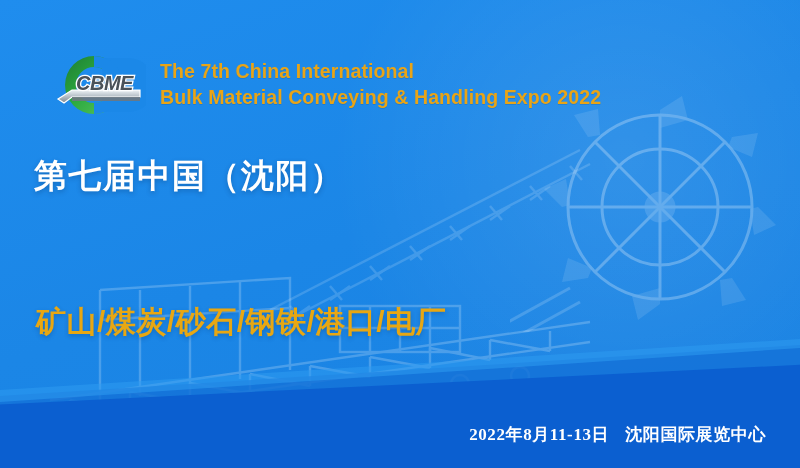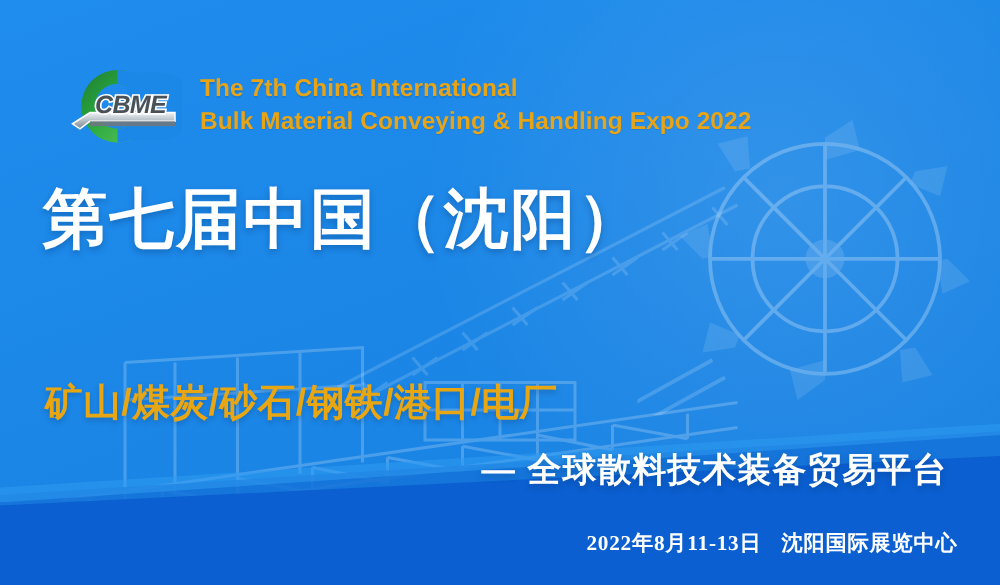--- a/index.html
+++ b/index.html
@@ -59,21 +59,21 @@
     line-height:1.32;
     letter-spacing:.1px;
     white-space:nowrap;
     text-shadow:0 1px 0 rgba(0,0,0,.10);
   }
 
   
   .title-zh{
     position:absolute;left:34px;top:146px;
     color:#ffffff;
-    font-size:52px;
+    font-size:33px;
     font-weight:bold;
     line-height:60px;
     letter-spacing:1.5px;
     text-shadow:0 2px 5px rgba(0,40,90,.30);
     white-space:nowrap;
   }
   .title-zh .l2{letter-spacing:0.5px;}
 
   
   .sectors{
@@ -223,21 +223,18 @@
       <div>Bulk Material Conveying &amp; Handling Expo 2022</div>
     </div>
   </div>
 
   <div class="title-zh">
     <div class="l1">第七届中国（沈阳）</div>
   </div>
 
   <div class="sectors">矿山/煤炭/砂石/钢铁/港口/电厂</div>
 
-  <div class="tagline">
-    <span class="dash">—</span><span>全球散料技术装备贸易平台</span>
-  </div>
 
   <div class="footer">
     <span>2022年8月11-13日</span><span class="venue">沈阳国际展览中心</span>
   </div>
 
 </div>
 
 </body></html>

